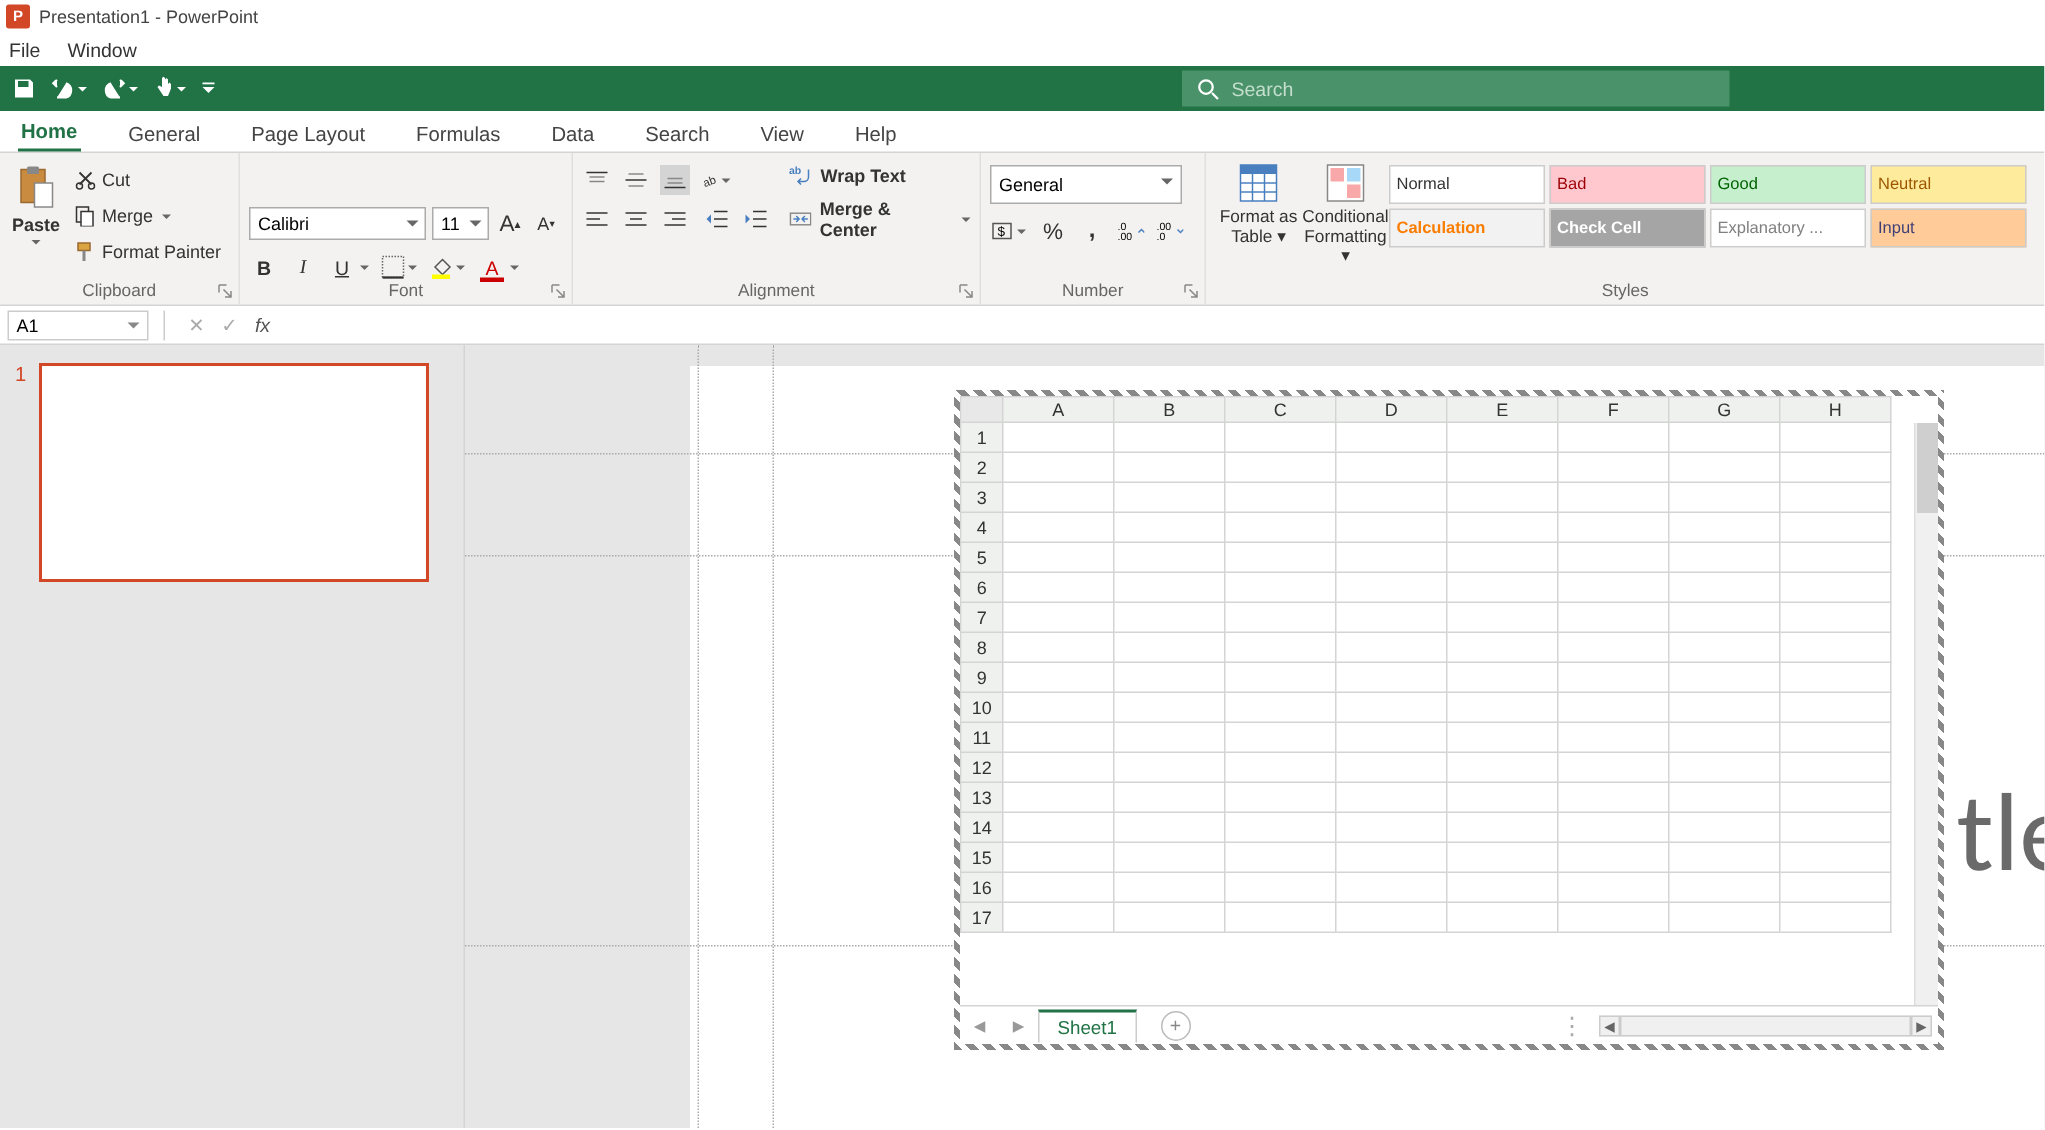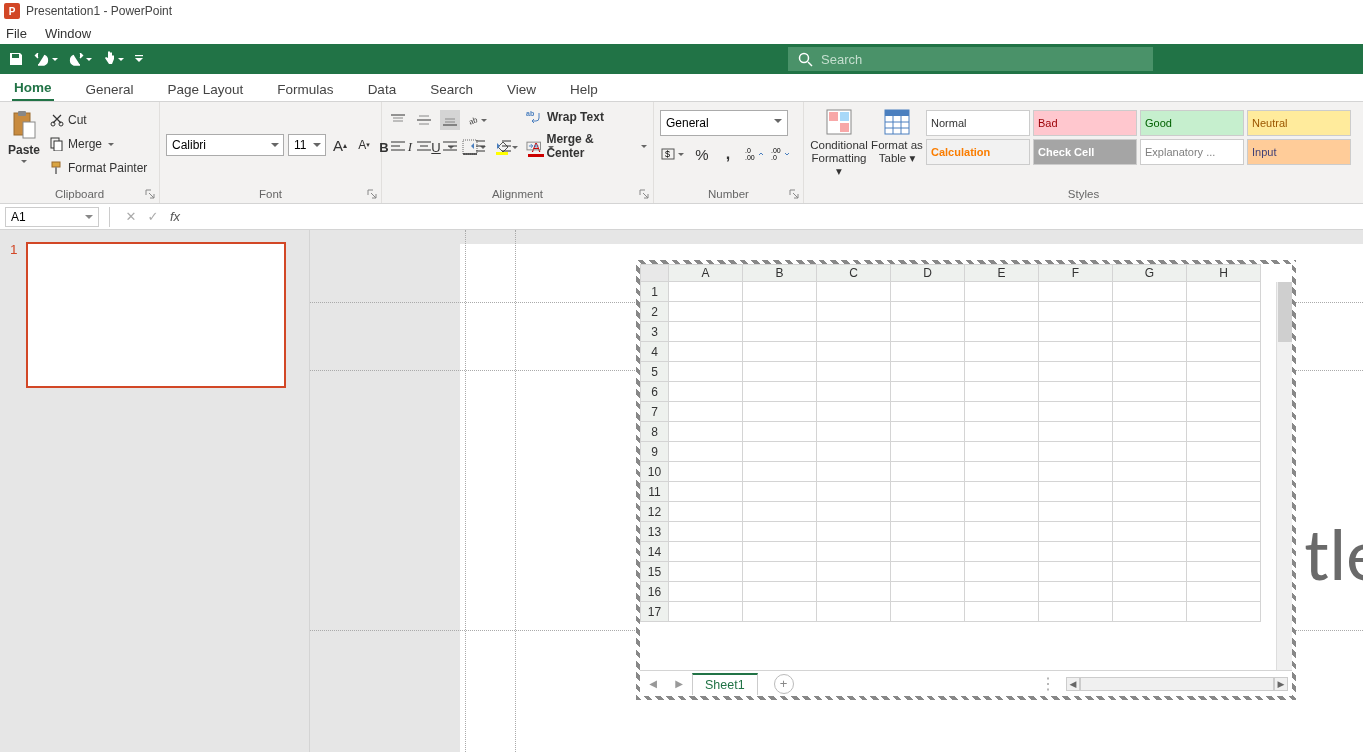--- a/index.html
+++ b/index.html
@@ -222,21 +222,21 @@
         </div>
       </div>
     </div>
     <div class="group-label">Clipboard</div>
     <svg class="dialog-launcher" viewBox="0 0 10 10">
         <path d="M1 1h5M1 1v5M4 4l5 5M9 5v4H5" stroke="#888" fill="none"></path>
       </svg>
   </div>
 
   <div class="ribbon-group" style="width:222px;">
-    <div class="group-content" style="flex-direction:row;">
+    <div class="group-content" style="flex-direction:column;justify-content:flex-end;">
       <div class="font-row1">
         <div class="font-select">
             <span>Calibri</span>
           </div>
         <div class="font-select size">
             <span>11</span>
           </div>
         <div class="sbtn" style="font-size:15px;">A<sup style="font-size:8px;">▴</sup></div>
         <div class="sbtn" style="font-size:12px;">A<sup style="font-size:7px;">▾</sup></div>
       </div>
@@ -403,38 +403,38 @@
     <div class="group-label">Number</div>
     <svg class="dialog-launcher" viewBox="0 0 10 10">
         <path d="M1 1h5M1 1v5M4 4l5 5M9 5v4H5" stroke="#888" fill="none"></path>
       </svg>
   </div>
 
   <div class="ribbon-group" style="flex:1;border-right:none;">
     <div class="group-content">
       <div class="big-btn">
         <svg width="28" height="28" viewBox="0 0 28 28">
-            <rect x="2" y="2" width="24" height="24" fill="#fff" stroke="#888"></rect>
-            <rect x="4" y="4" width="9" height="9" fill="#f8a8a8"></rect>
-            <rect x="15" y="4" width="9" height="9" fill="#a8d8f8"></rect>
-            <rect x="4" y="15" width="9" height="9" fill="#fff"></rect>
-            <rect x="15" y="15" width="9" height="9" fill="#f8a8a8"></rect>
-          </svg>
-        <span class="lbl"><span>Conditional Formatting</span> ▾</span>
-      </div>
-      <div class="big-btn">
-        <svg width="28" height="28" viewBox="0 0 28 28">
             <rect x="2" y="2" width="24" height="24" fill="#fff" stroke="#4a7fbf"></rect>
             <rect x="2" y="2" width="24" height="6" fill="#4a7fbf"></rect>
             <line x1="2" y1="14" x2="26" y2="14" stroke="#4a7fbf"></line>
             <line x1="2" y1="20" x2="26" y2="20" stroke="#4a7fbf"></line>
             <line x1="10" y1="8" x2="10" y2="26" stroke="#4a7fbf"></line>
             <line x1="18" y1="8" x2="18" y2="26" stroke="#4a7fbf"></line>
           </svg>
         <span class="lbl"><span>Format as Table</span> ▾</span>
+      </div>
+      <div class="big-btn">
+        <svg width="28" height="28" viewBox="0 0 28 28">
+            <rect x="2" y="2" width="24" height="24" fill="#fff" stroke="#888"></rect>
+            <rect x="4" y="4" width="9" height="9" fill="#f8a8a8"></rect>
+            <rect x="15" y="4" width="9" height="9" fill="#a8d8f8"></rect>
+            <rect x="4" y="15" width="9" height="9" fill="#fff"></rect>
+            <rect x="15" y="15" width="9" height="9" fill="#f8a8a8"></rect>
+          </svg>
+        <span class="lbl"><span>Conditional Formatting</span> ▾</span>
       </div>
       <div class="styles-gallery">
         <div class="style-cell sc-normal">Normal</div>
         <div class="style-cell sc-bad">Bad</div>
         <div class="style-cell sc-good">Good</div>
         <div class="style-cell sc-neutral">Neutral</div>
         <div class="style-cell sc-calc">Calculation</div>
         <div class="style-cell sc-check">Check Cell</div>
         <div class="style-cell sc-expl">Explanatory ...</div>
         <div class="style-cell sc-input">Input</div>

